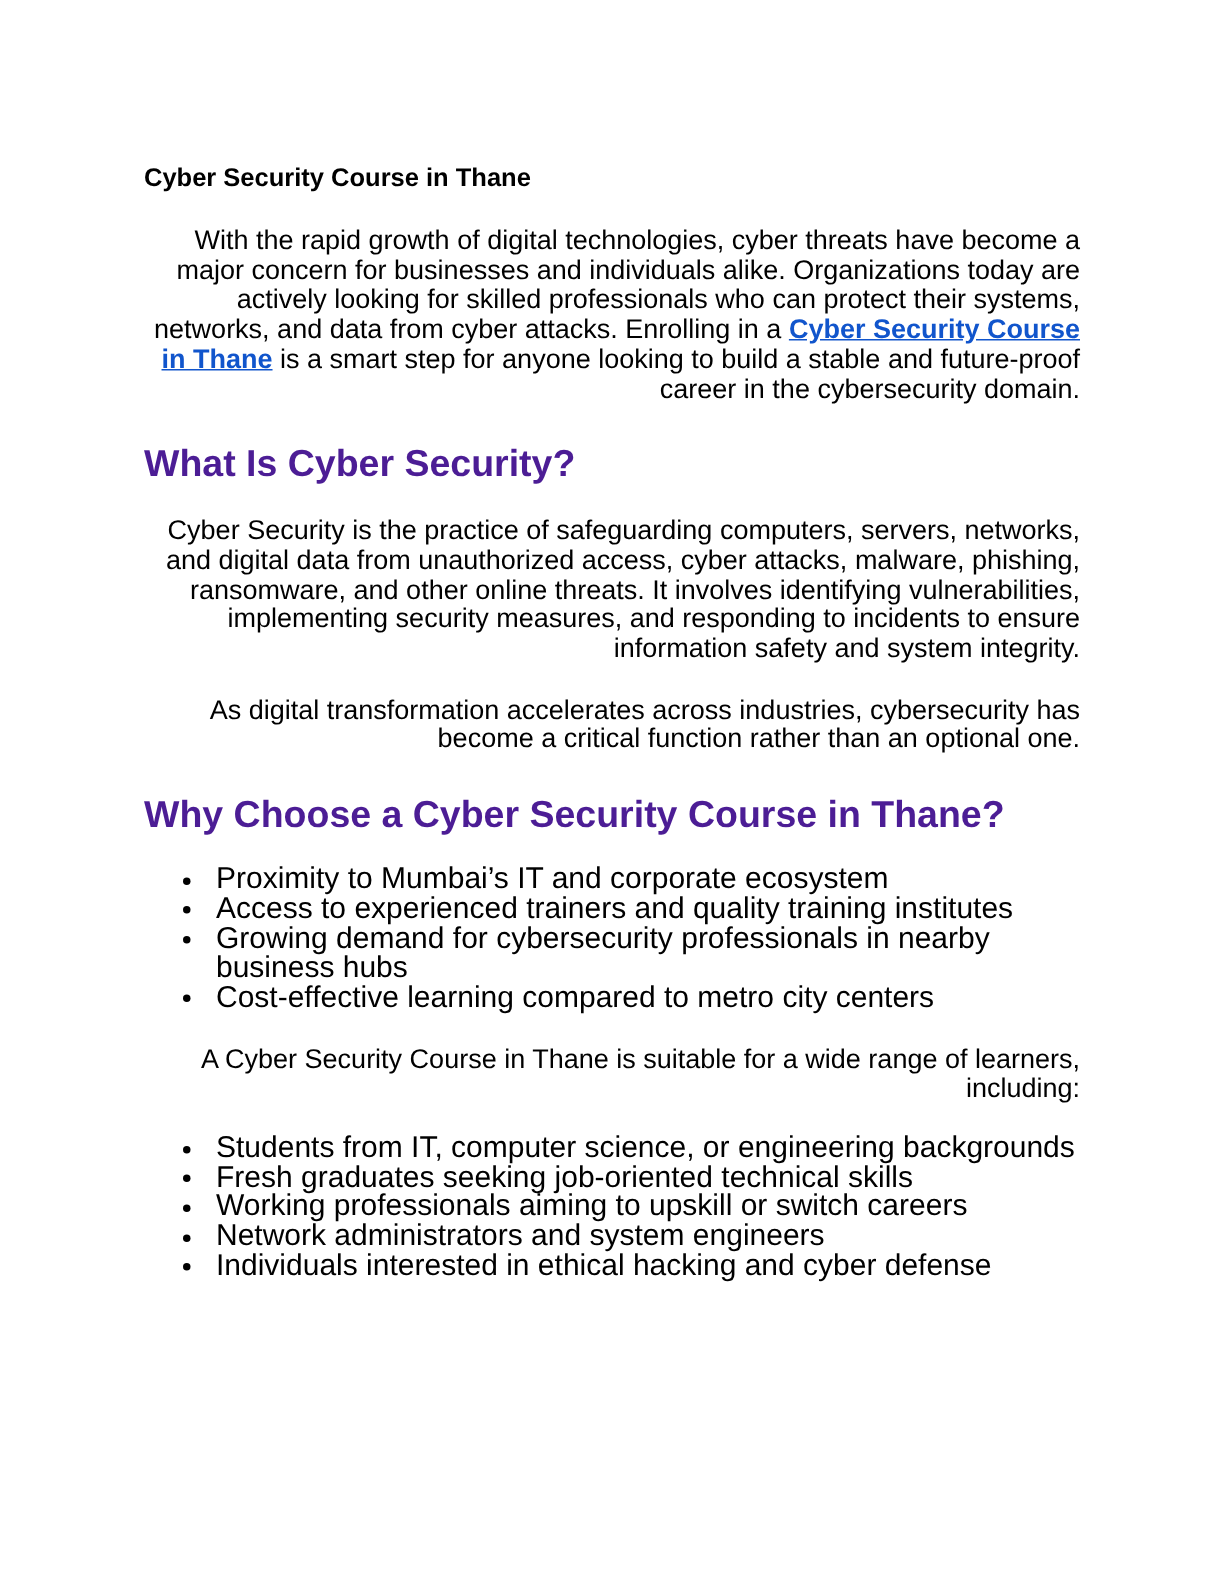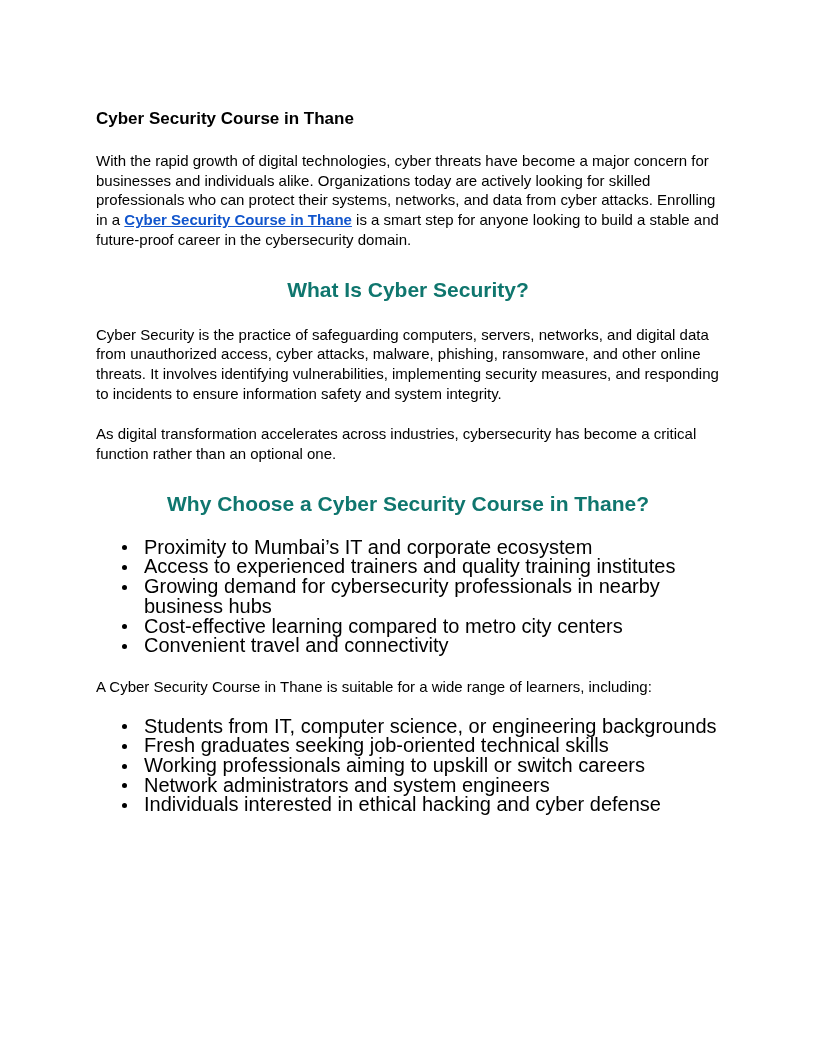--- a/index.html
+++ b/index.html
@@ -22,32 +22,32 @@
     background: #ffffff;
   }
   .doc-title {
     font-size: 17px;
     line-height: 22px;
     font-weight: 700;
     margin: 12px 0 0 0;
     color: #000000;
   }
   p.body-text {
-    font-size: 15px;
+    font-size: 18px;
     line-height: 19.7px;
     margin: 21px 0 0 0;
     color: #000000;
+    text-align: right;
   }
   h2.section-heading {
-    font-size: 21px;
+    font-size: 25px;
     line-height: 28px;
     font-weight: 700;
     margin: 26px 0 0 0;
-    color: #0f766e;
-    text-align: center;
+    color: #4c1d95;
   }
   a.doc-link {
     color: #1155cc;
     font-weight: 700;
     text-decoration: underline;
     cursor: pointer;
   }
   ul.bullet-list {
     list-style: none;
     margin: 20px 0 0 0;
@@ -87,21 +87,20 @@
   <p class="body-text">As digital transformation accelerates across industries, cybersecurity has become a critical function rather than an optional one.</p>
 
   <h2 class="section-heading">Why Choose a Cyber Security Course in Thane?</h2>
 
 
   <ul class="bullet-list">
     <li>Proximity to Mumbai’s IT and corporate ecosystem</li>
     <li>Access to experienced trainers and quality training institutes</li>
     <li>Growing demand for cybersecurity professionals in nearby business hubs</li>
     <li>Cost-effective learning compared to metro city centers</li>
-    <li>Convenient travel and connectivity</li>
   </ul>
 
 
 
   <p class="body-text">A Cyber Security Course in Thane is suitable for a wide range of learners, including:</p>
 
   <ul class="bullet-list">
     <li>Students from IT, computer science, or engineering backgrounds</li>
     <li>Fresh graduates seeking job-oriented technical skills</li>
     <li>Working professionals aiming to upskill or switch careers</li>

